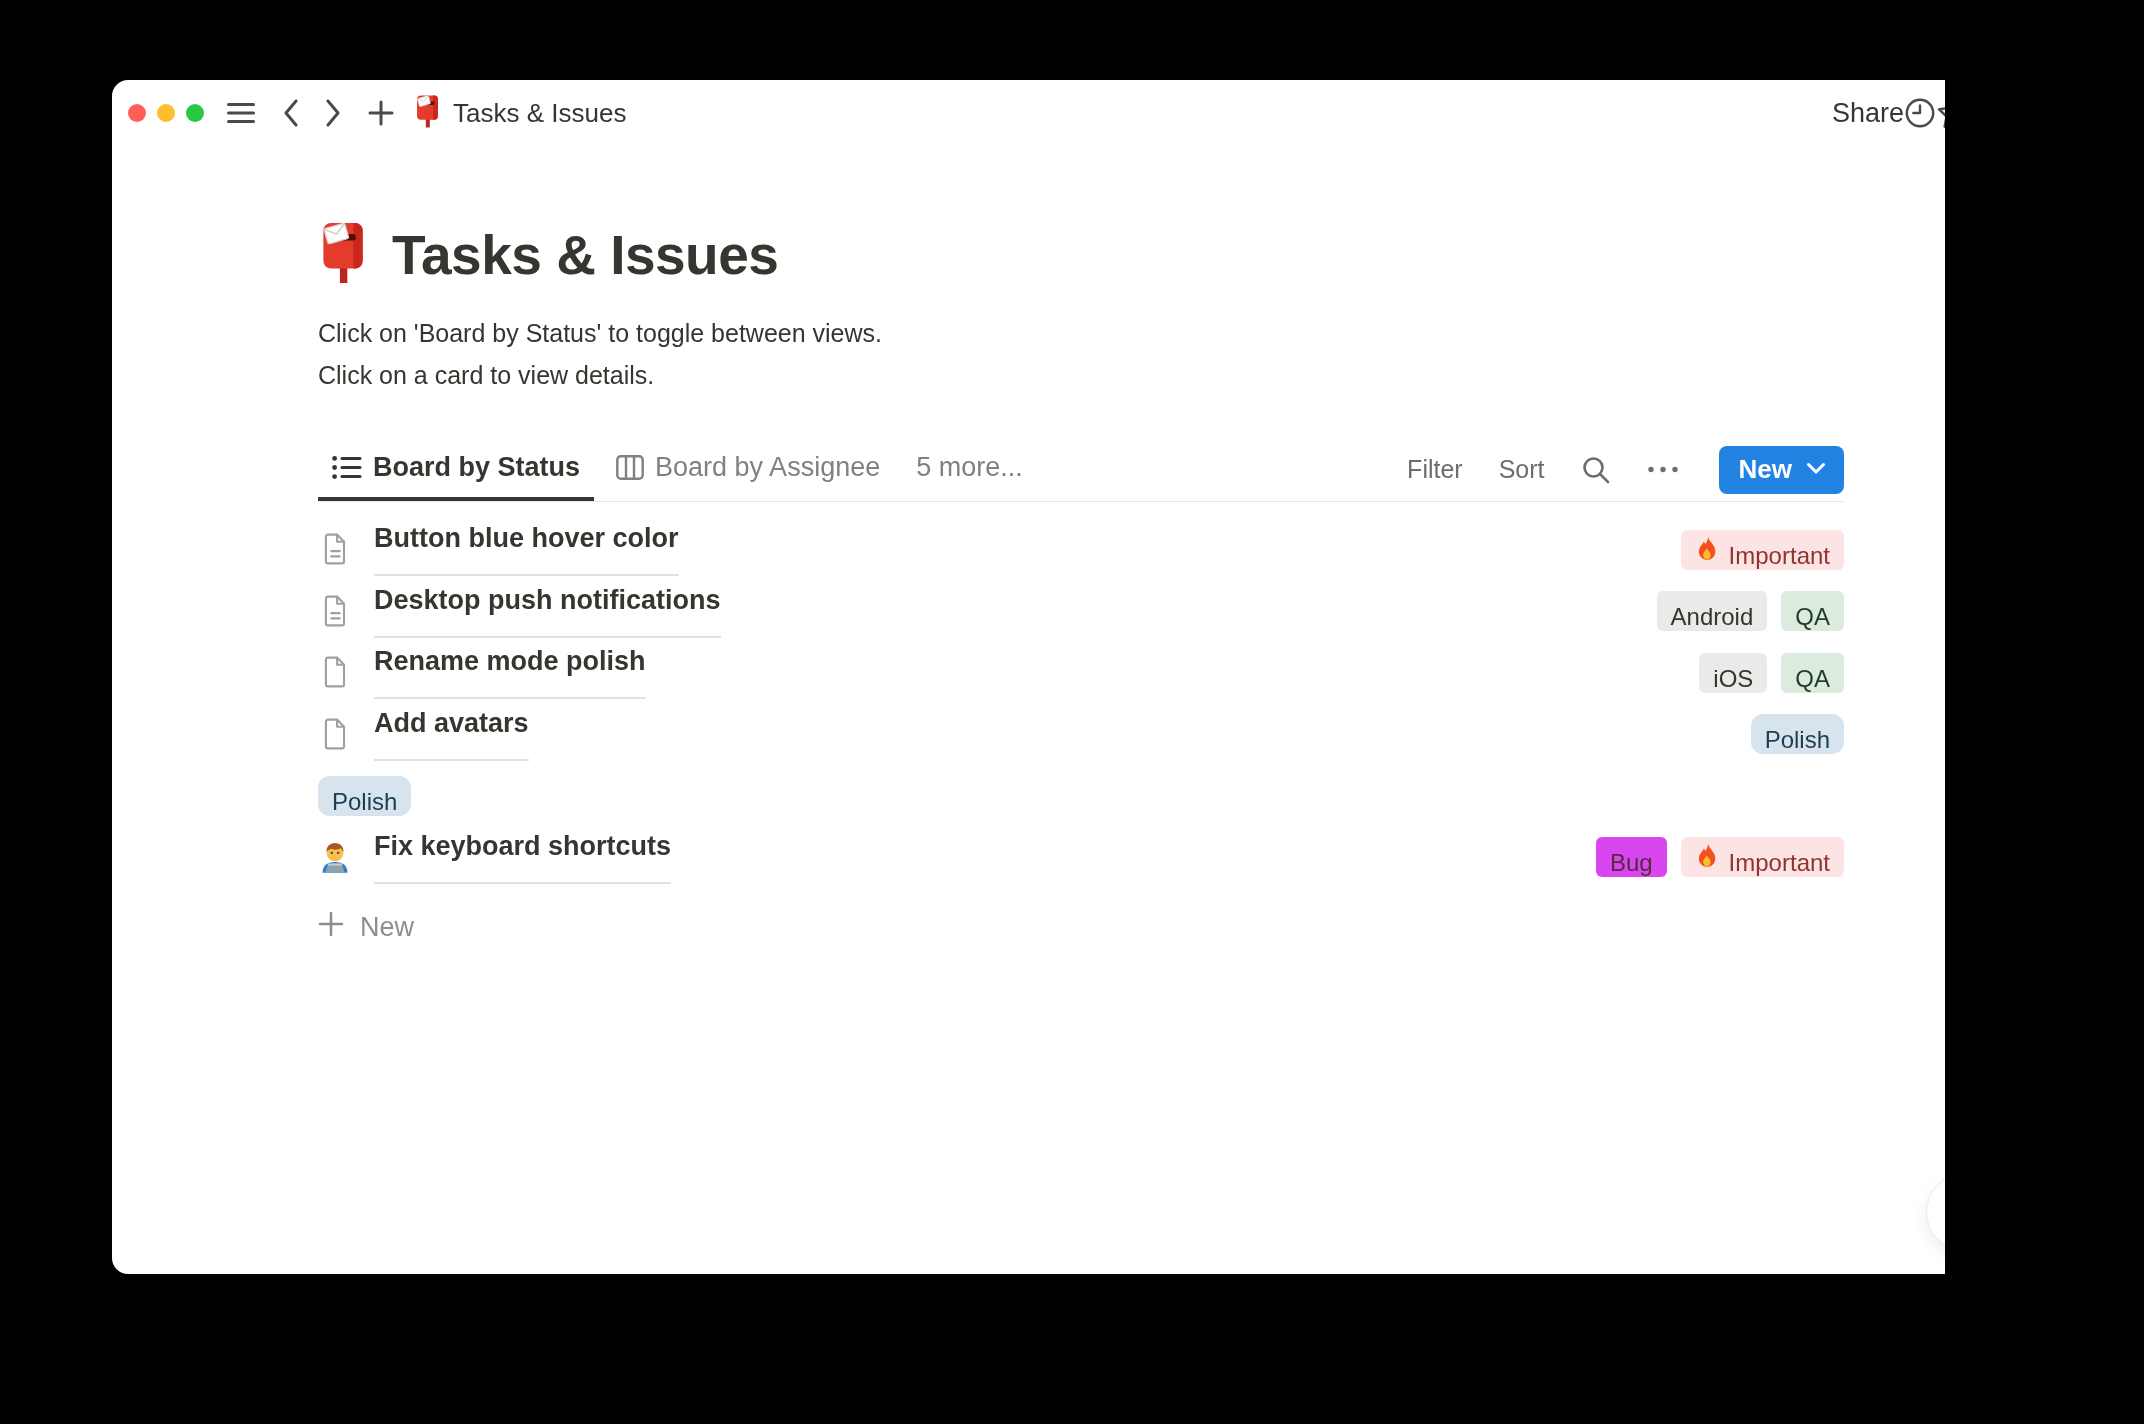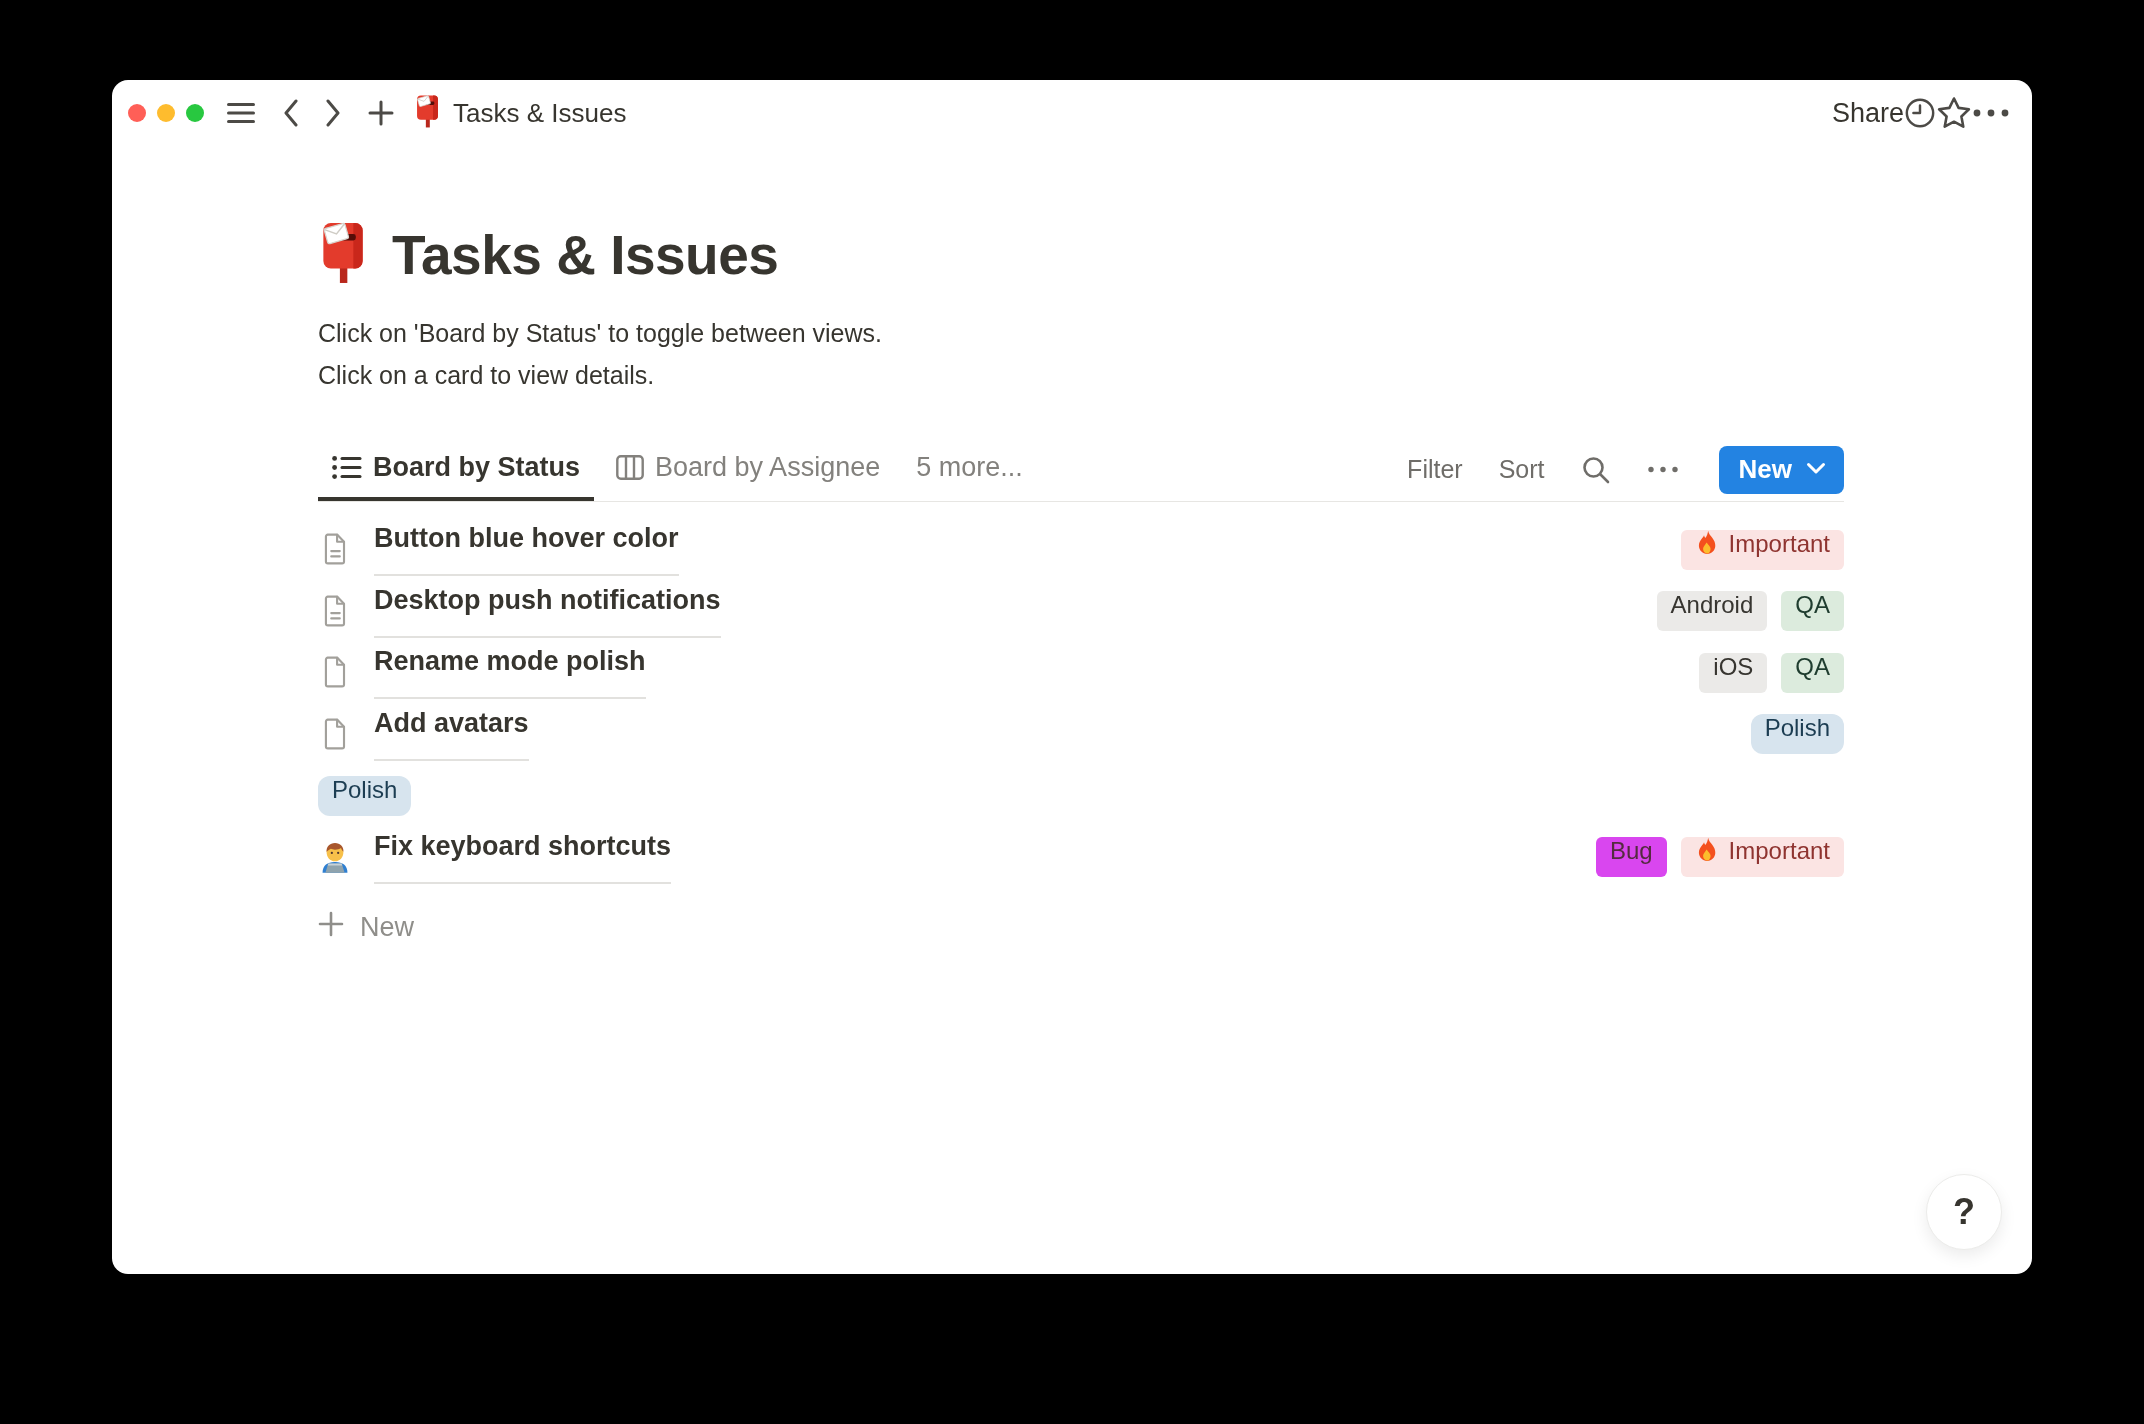--- a/index.html
+++ b/index.html
@@ -1,18 +1,18 @@
 <!DOCTYPE html>
 <html><head>
 <meta charset="utf-8">
 <style>
   * { margin:0; padding:0; box-sizing:border-box; }
   html,body { background:#000; }
   .stage {
-    position:relative; width:2144px; height:1424px; background:#000;
+    position:relative; width:1945px; height:1424px; background:#000;
     font-family:"Liberation Sans","DejaVu Sans",sans-serif; overflow:hidden;
   }
   .window {
     position:absolute; left:112px; top:80px; width:1920px; height:1194px;
     background:#ffffff; border-radius:16px;
     box-shadow:0 40px 100px rgba(0,0,0,0.75);
   }
 
   
   .titlebar { height:66px; display:flex; align-items:center; padding:0 22px 0 16px; }
@@ -45,21 +45,21 @@
   .new-btn { margin-left:4px; height:48px; display:flex; align-items:center; gap:14px; padding:0 18px 0 20px; background:#2383e2; border:none; border-radius:8px; cursor:pointer; }
   .new-btn-label { color:#ffffff; font-size:26px; font-weight:600; font-family:inherit; }
 
   
   .rows { margin-top:17px; }
   .item-row { height:61.5px; display:flex; align-items:center; justify-content:space-between; cursor:pointer; }
   .item-left { display:flex; align-items:center; gap:22px; }
   .item-icon { width:34px; display:flex; justify-content:center; align-items:center; }
   .item-title { font-size:27px; font-weight:600; color:#37352f; border-bottom:2px solid #e2e1de; padding-bottom:20px; }
   .item-tags { display:flex; align-items:center; gap:14px; }
-  .tag { height:40px; display:flex; align-items:flex-start; gap:9px; padding:0 14px; border-radius:6px; font-size:24px; font-weight:500; white-space:nowrap; }
+  .tag { height:40px; display:flex; align-items:flex-end; gap:9px; padding:0 14px; border-radius:6px; font-size:24px; font-weight:500; white-space:nowrap; }
   .tag.red   { background:#fbe4e3; color:#8f3430; }
   .tag.gray  { background:#ebeae8; color:#373530; }
   .tag.green { background:#dcebdd; color:#1f3d2f; }
   .tag.blue  { background:#d7e4ee; color:#1c3d52;border-radius:12px; }
   .tag.pink  { background:#d946ef; color:#542b3f; }
 
   .new-row { margin-top:14px; height:50px; display:flex; align-items:center; gap:16px; color:#8f8e8a; font-size:27px; cursor:pointer; }
 
   
   .help-btn {

